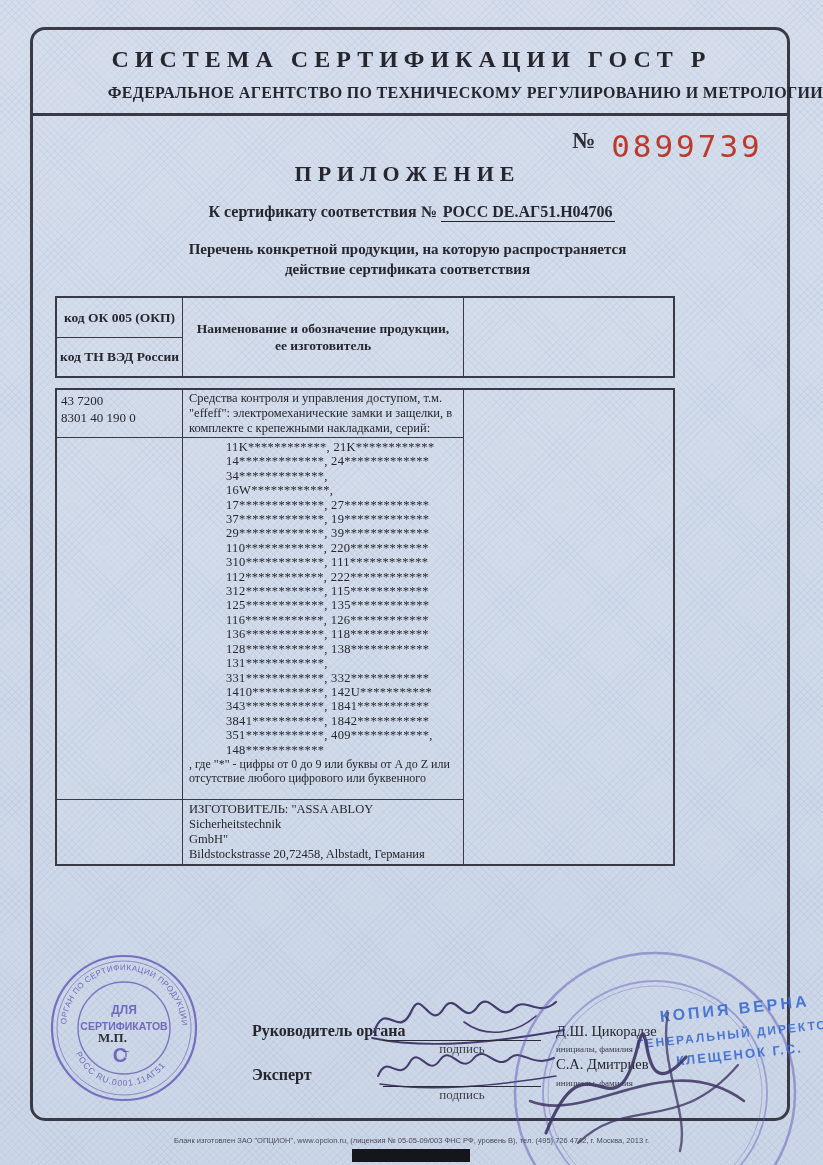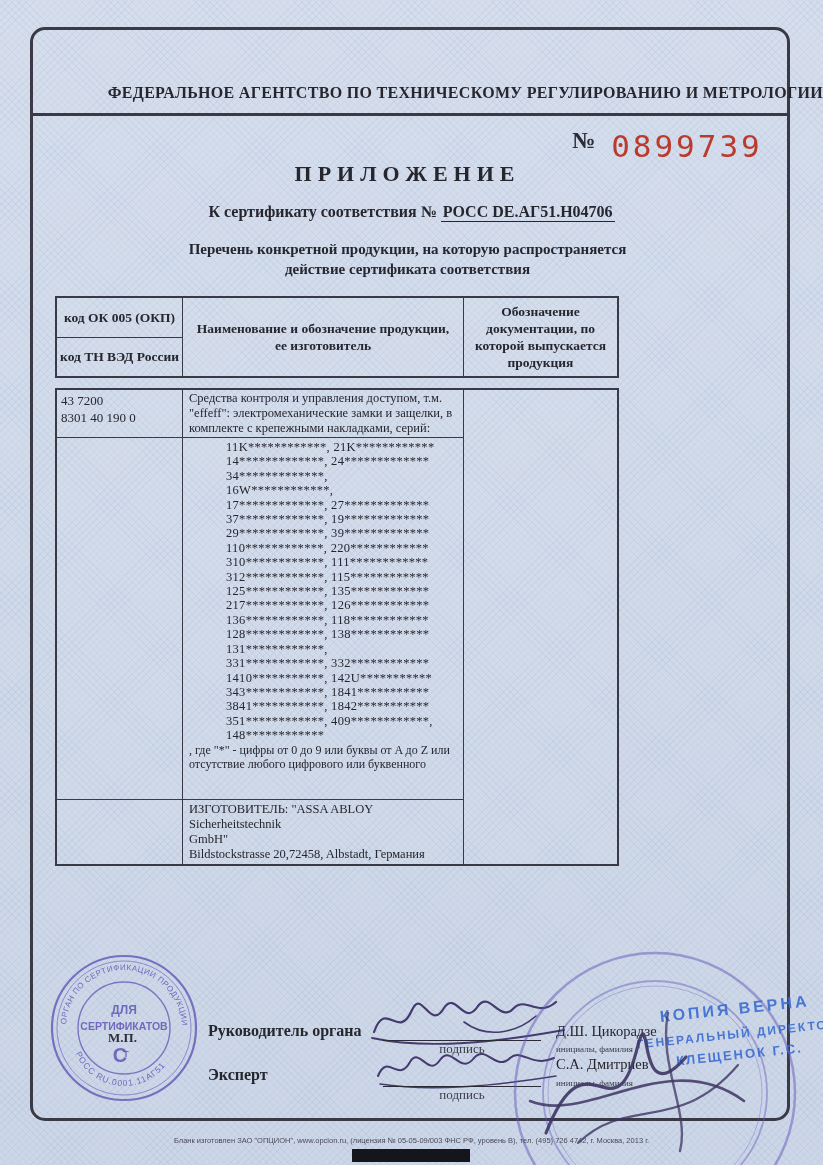--- a/index.html
+++ b/index.html
@@ -27,68 +27,69 @@
   .title-system{position:absolute;left:0;right:0;top:46px;text-align:center;font-size:24px;font-weight:bold;letter-spacing:6px;}
   .title-agency{position:absolute;left:0;right:0;top:84px;text-align:right;font-size:16px;font-weight:bold;letter-spacing:0.3px;}
   .doc-number{position:absolute;left:572px;top:128px;white-space:nowrap;}
   .doc-number .nsign{font-size:23px;font-weight:bold;color:#2c2c38;vertical-align:top;}
   .doc-number .nval{font-family:"DejaVu Sans Mono","Liberation Mono",monospace;font-size:31px;color:var(--red);letter-spacing:3px;margin-left:16px;}
   .title-appendix{position:absolute;left:0;right:8px;top:161px;text-align:center;font-size:22px;font-weight:bold;letter-spacing:6px;}
   .cert-line{position:absolute;left:0;right:0;top:203px;text-align:center;font-size:16px;font-weight:600;}
   .cert-line .underlined{border-bottom:1.5px solid var(--ink);padding:0 2px 1px 2px;}
   .scope{position:absolute;left:0;right:8px;top:239px;text-align:center;font-size:15px;font-weight:bold;line-height:20px;}
 
-  .tbl{position:absolute;left:55px;width:564px;border:2px solid var(--line);display:grid;grid-template-columns:126px 281px 1fr;box-sizing:border-box;background:rgba(255,255,255,0.04);}
+  .tbl{position:absolute;left:55px;width:620px;border:2px solid var(--line);display:grid;grid-template-columns:126px 281px 1fr;box-sizing:border-box;background:rgba(255,255,255,0.04);}
   .tbl-head{top:296px;height:82px;}
   .tbl-body{top:388px;height:478px;grid-template-rows:auto 1fr auto;}
   .hc{display:flex;align-items:center;justify-content:center;text-align:center;font-size:13.5px;font-weight:bold;line-height:17px;padding:2px 10px;}
   .hc1{flex-direction:column;padding:0;}
   .hc1 > div{width:100%;flex:1;display:flex;align-items:center;justify-content:center;}
   .hc1 > div:first-child{border-bottom:1.5px solid var(--line);}
   .br{border-right:1.5px solid var(--line);}
   .bb{border-bottom:1.5px solid var(--line);}
   .bt{border-top:1.5px solid var(--line);}
   .codes-cell{grid-column:1;grid-row:1;font-size:13px;line-height:17px;padding:2px 4px;}
   .intro-cell{grid-column:2;grid-row:1;font-size:12.5px;line-height:15px;padding:1px 6px;white-space:nowrap;}
   .c1-mid{grid-column:1;grid-row:2;}
   .series-cell{grid-column:2;grid-row:2;font-size:12.5px;padding:2px 6px;overflow:hidden;}
   .series-cell .series-line{line-height:14.4px;letter-spacing:0.3px;white-space:nowrap;margin-left:37px;}
   .footnote{font-size:12px;line-height:14.5px;}
   .c1-bot{grid-column:1;grid-row:3;}
   .manufacturer-cell{grid-column:2;grid-row:3;font-size:12.5px;line-height:15px;padding:2px 6px;}
   .doc-col{grid-column:3;grid-row:1 / span 3;}
 
-  .sig-label{position:absolute;font-size:16px;font-weight:bold;}
+  .sig-label{position:absolute;font-size:16px;font-weight:bold;margin-left:44px;}
   .sig-line{position:absolute;width:158px;border-top:1.5px solid #2c2c38;text-align:center;}
   .sig-line .caption{font-size:13px;color:#3c3c48;}
   .sig-name{position:absolute;font-size:14.5px;text-align:right;}
   .sig-caption{position:absolute;font-size:9px;color:#3c3c48;}
   .sig-svg{position:absolute;}
 
   .stamp-left{position:absolute;left:42px;top:946px;}
-  .mp-label{position:absolute;left:108px;top:1030px;font-size:13px;font-weight:bold;color:#2f2f3a;}
+  .mp-label{position:absolute;left:98px;top:1030px;font-size:13px;font-weight:bold;color:#2f2f3a;}
   .stamp-right{position:absolute;left:480px;top:925px;}
   .blue-stamp{position:absolute;left:632px;top:1000px;width:210px;transform:rotate(-6deg);color:var(--blue);font-family:"Liberation Sans","DejaVu Sans",sans-serif;font-weight:bold;text-align:center;opacity:0.9;}
   .blue-stamp .l1{font-size:16px;letter-spacing:3px;}
   .blue-stamp .l2{font-size:12px;letter-spacing:2px;margin-top:9px;}
   .blue-stamp .l3{font-size:13px;letter-spacing:2px;margin-top:6px;}
   .big-sig{position:absolute;left:518px;top:1005px;}
 
   .footer-note{position:absolute;left:0;right:0;top:1136px;text-align:center;font-size:7.5px;color:#4a4a58;font-family:"Liberation Sans","DejaVu Sans",sans-serif;}
   .footer-bar{position:absolute;left:352px;top:1149px;width:118px;height:13px;background:#15151c;}
   .stamp-text{fill:var(--purple);font-family:"Liberation Sans","DejaVu Sans",sans-serif;}
 </style>
 </head>
 <body>
 
 <div class="page">
 
   <div class="frame"></div>
   <div class="header-rule"></div>
 
+  <div class="title-system">СИСТЕМА СЕРТИФИКАЦИИ ГОСТ Р</div>
   <div class="title-agency">ФЕДЕРАЛЬНОЕ АГЕНТСТВО ПО ТЕХНИЧЕСКОМУ РЕГУЛИРОВАНИЮ И МЕТРОЛОГИИ</div>
 
   <div class="doc-number">
     <span class="nsign">№</span><span class="nval">0899739</span>
   </div>
 
   <div class="title-appendix">ПРИЛОЖЕНИЕ</div>
 
   <div class="cert-line">
     <span>К сертификату соответствия №</span>
@@ -99,21 +100,20 @@
     <div>Перечень конкретной продукции,  на которую распространяется</div>
     <div>действие сертификата соответствия</div>
   </div>
 
   <div class="tbl tbl-head">
     <div class="hc hc1 br">
       <div>код ОК 005 (ОКП)</div>
       <div>код ТН ВЭД России</div>
     </div>
     <div class="hc br">Наименование и обозначение продукции, ее изготовитель</div>
-    <div class="hc">Обозначение документации, по которой выпускается продукция</div>
   </div>
 
   <div class="tbl tbl-body">
     <div class="codes-cell br bb">
       <div>43 7200</div>
       <div>8301 40 190 0</div>
     </div>
     <div class="intro-cell br bb">
         <div class="intro-line">Средства контроля и управления доступом, т.м.</div>
         <div class="intro-line">"effeff": электромеханические замки и защелки, в</div>
@@ -125,23 +125,24 @@
       <div>
           <div class="series-line">11K************, 21K************</div>
           <div class="series-line">14*************, 24*************</div>
           <div class="series-line">34*************,</div>
           <div class="series-line">16W************,</div>
           <div class="series-line">17*************, 27*************</div>
           <div class="series-line">37*************, 19*************</div>
           <div class="series-line">29*************, 39*************</div>
           <div class="series-line">110************, 220************</div>
           <div class="series-line">310************, 111************</div>
+          <div class="series-line">112************, 222************</div>
           <div class="series-line">312************, 115************</div>
           <div class="series-line">125************, 135************</div>
-          <div class="series-line">217************, 126************</div>
+          <div class="series-line">116************, 126************</div>
           <div class="series-line">136************, 118************</div>
           <div class="series-line">128************, 138************</div>
           <div class="series-line">131************,</div>
           <div class="series-line">331************, 332************</div>
           <div class="series-line">1410***********, 142U***********</div>
           <div class="series-line">343************, 1841***********</div>
           <div class="series-line">3841***********, 1842***********</div>
           <div class="series-line">351************, 409************,</div>
           <div class="series-line">148************</div>
         </div>

